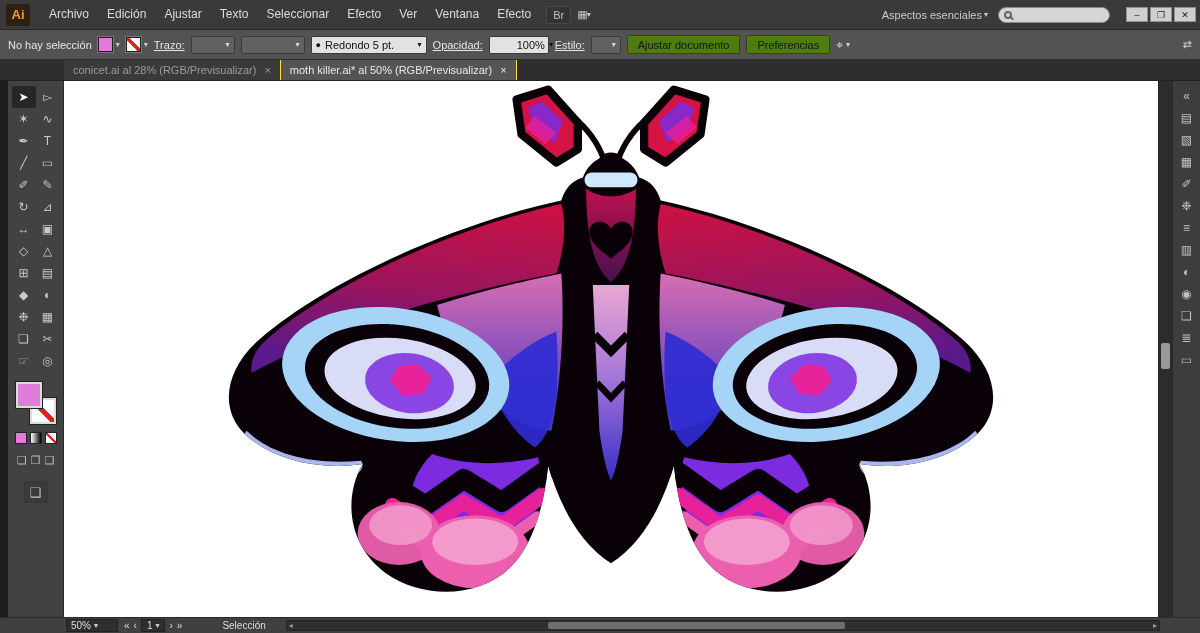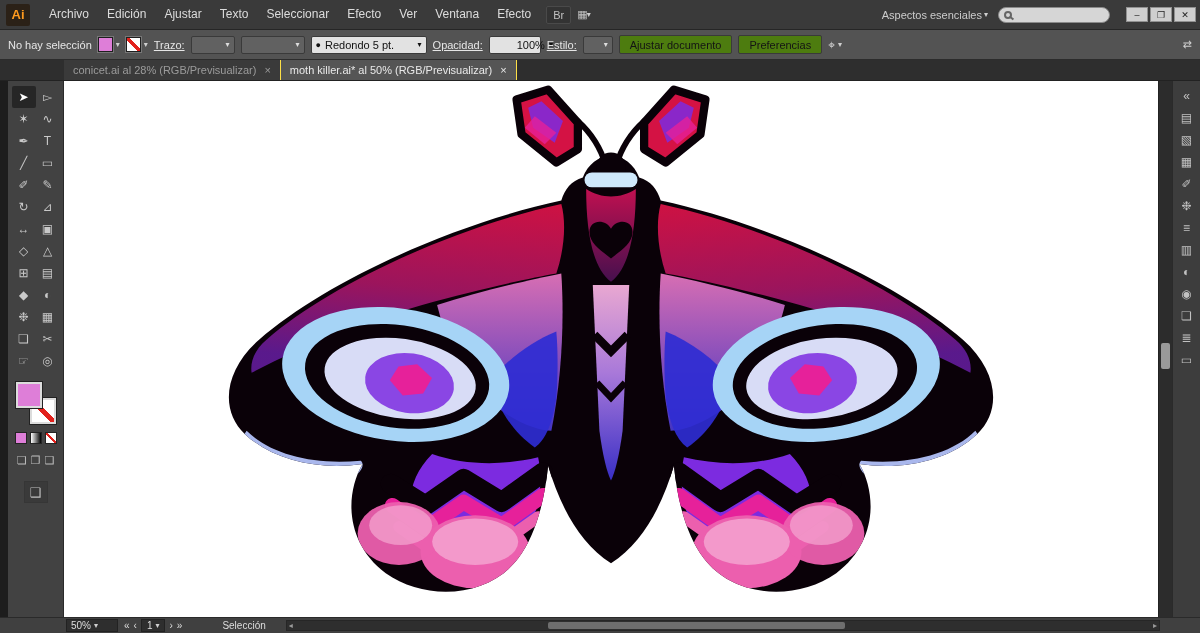--- a/index.html
+++ b/index.html
@@ -41,21 +41,21 @@
   .cb-swatch.stroke-none { background:
       linear-gradient(45deg, transparent 42%, var(--stroke-none-red,#e2211c) 42%,
                       var(--stroke-none-red,#e2211c) 58%, transparent 58%), #fff; }
   .mini-car { color:#cfcfcf; font-size:8px; margin-left:-3px; }
   .cb-label { text-decoration:underline; white-space:nowrap; }
   .dd { height:18px; border:1px solid #3a3a3a; display:inline-flex; align-items:center;
         padding:0 4px; gap:4px; border-radius:2px; }
   .dd .car { font-size:8px; margin-left:auto; color:inherit; }
   .dd.dark { background:#616161; color:#ddd; }
   .dd.light { background:#e2e2e2; color:#111; }
-  .w44{width:44px;} .w64{width:64px;} .w116{width:116px;} .w52{width:52px;padding-left:27px;} .w30{width:30px;}
+  .w44{width:44px;} .w64{width:64px;} .w116{width:116px;} .w52{width:60px;padding-left:27px;} .w30{width:30px;}
   .dot { font-size:9px; }
   .cb-btn { height:19px; padding:0 10px; background:#4d7c0f; border:1px solid #3a3a3a;
             border-radius:2px; color:#141414; font-size:11px; display:flex; align-items:center; white-space:nowrap; }
   .cb-icon { color:#d8d8d8; font-size:12px; }
   .cb-end { margin-left:auto; color:#cfcfcf; font-size:11px; }
 
   
   .tabbar { height:21px; background:#2e2e2e; border-bottom:1px solid #222; display:flex;
             padding-left:64px; flex:0 0 auto; }
   .tab { display:flex; align-items:center; padding:0 9px; font-size:11px; color:#9b9b9b;

